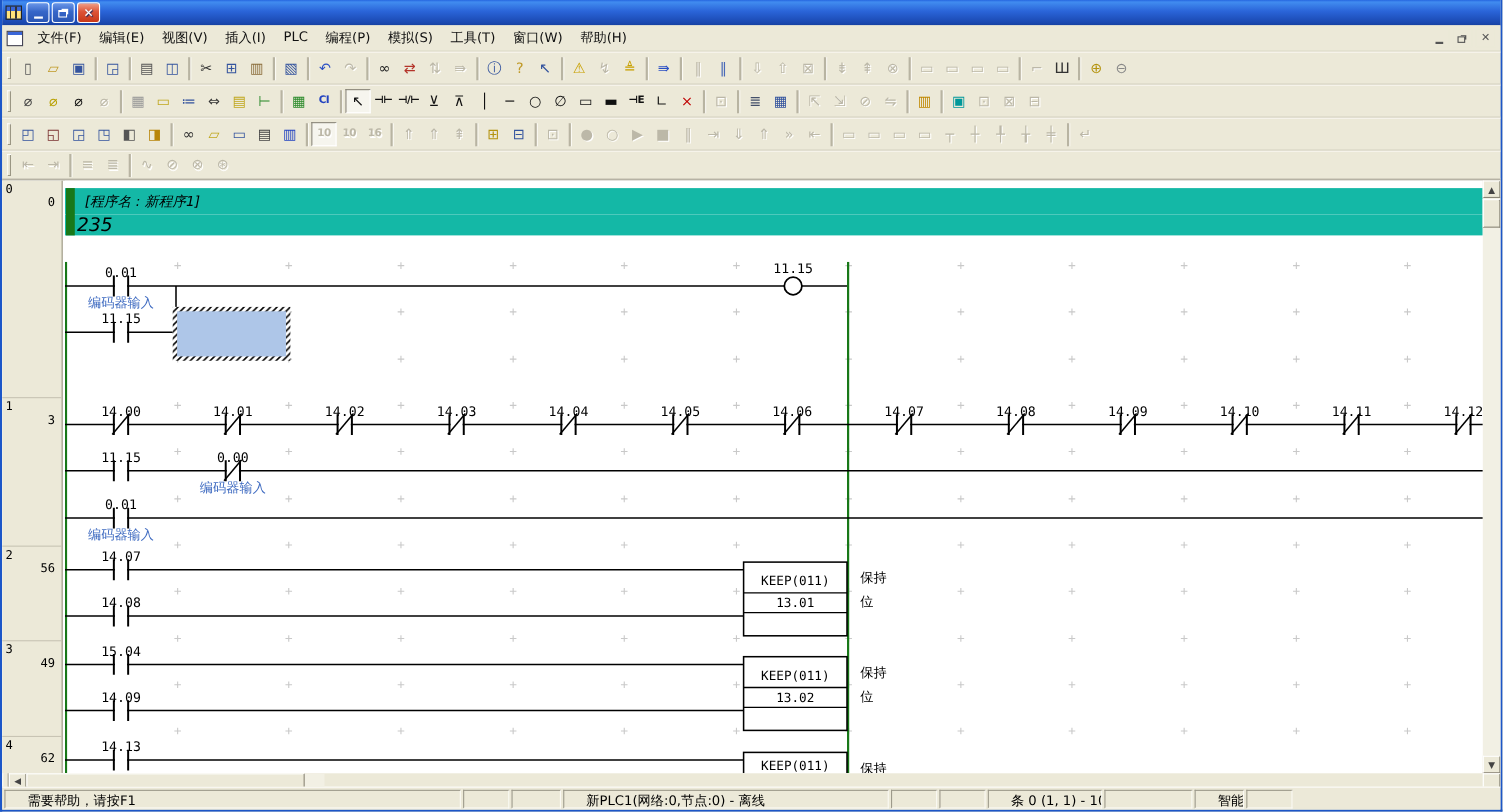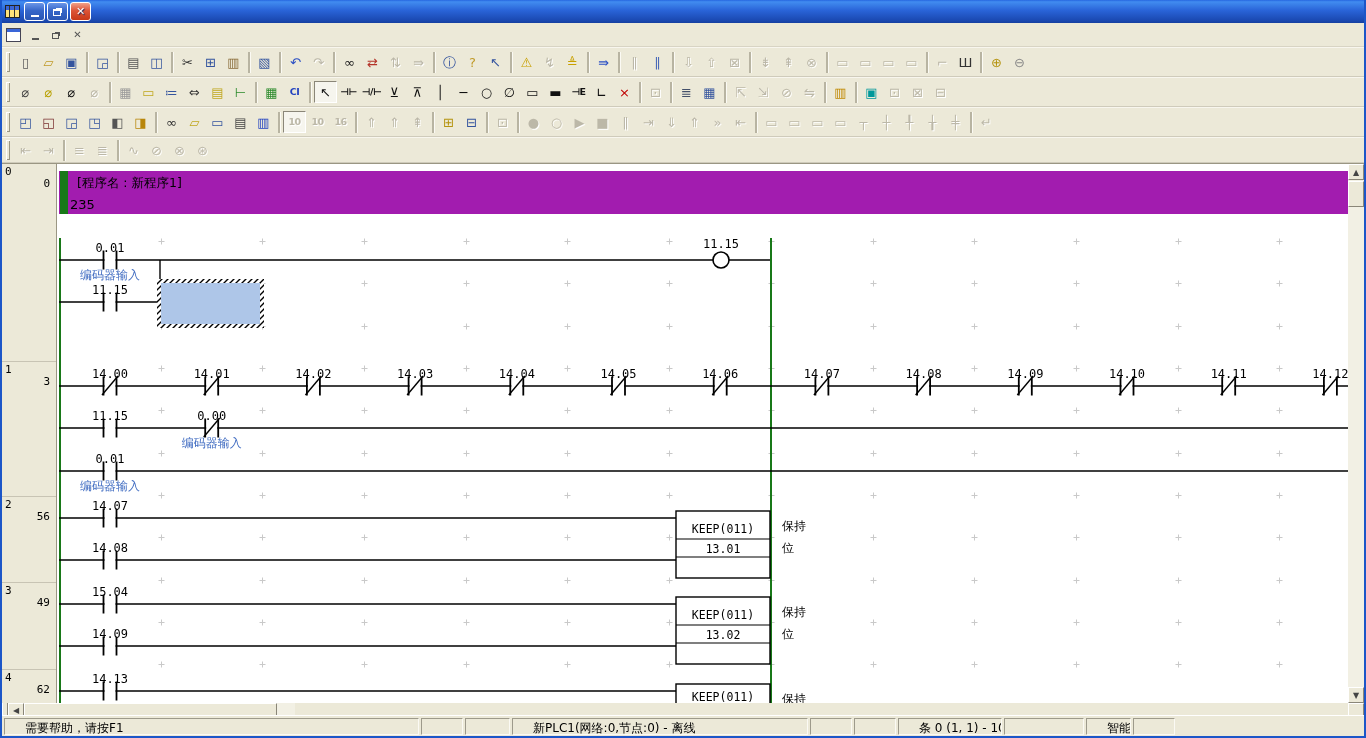--- a/index.html
+++ b/index.html
@@ -58,23 +58,23 @@
   .workspace { position:relative; flex:1; background:#fff; border-top:1px solid #9a9683; overflow:hidden; }
   .rung-margin { position:absolute; left:0; top:0; width:55px; height:539px; background:#ece9d8;
     border-right:1px solid #9a9683; }
   .rung-cell { position:relative; border-top:1px solid #c8c4b4;
     font-family:"DejaVu Sans Mono",monospace; font-size:11px; color:#000; }
   .rung-cell:first-child { border-top:none; }
   .rung-num { position:absolute; top:1px; left:3px; }
   .rung-step { position:absolute; top:13px; right:6px; }
   .ladderview { position:absolute; left:57px; top:0; width:1289px; height:539px; background:#fff; overflow:hidden; }
   .banner { position:absolute; left:0; top:7px; width:100%; }
-  .banner-row { background:#a21caf; color:#000; padding-left:18px; display:flex; align-items:center; }
+  .banner-row { background:#14b8a6; color:#000; padding-left:18px; display:flex; align-items:center;font-style:italic; }
   .banner-row-1,.banner-row-2 { height:24px; font-size:12.5px; }
-  .banner-row-3 { height:19px; font-size:13px; padding-left:11px; }
+  .banner-row-3 { height:19px; font-size:17px; padding-left:11px; }
   .banner-green { position:absolute; left:1px; top:0; bottom:0; width:8px; background:#187818; }
   .ladder-svg { position:absolute; left:0; top:74px; }
 
   svg text.addr { font-family:"DejaVu Sans Mono",monospace; font-size:12px; fill:#000; text-anchor:middle; }
   svg text.cjk  { font-family:"DejaVu Sans",sans-serif; font-size:12px; fill:#3f6bc1; text-anchor:middle; }
   svg text.blkt { font-family:"DejaVu Sans Mono",monospace; font-size:11.5px; fill:#000; text-anchor:middle; }
   svg text.blbl { font-family:"DejaVu Sans",sans-serif; font-size:12px; fill:#000; }
 
   
   .vscroll { position:absolute; right:0; top:0; width:16px; height:539px; background:#f2f0e4; }
@@ -116,20 +116,32 @@
           <span class="glyph-restore"></span>
         </span>
       <span class="win-btn close">
           <span>✕</span>
         </span>
     </span>
   </div>
 
   <div class="menubar">
     <span class="doc-icon"></span>
+    <span class="menu-items">
+        <span class="menu-item">文件(F)</span>
+        <span class="menu-item">编辑(E)</span>
+        <span class="menu-item">视图(V)</span>
+        <span class="menu-item">插入(I)</span>
+        <span class="menu-item">PLC</span>
+        <span class="menu-item">编程(P)</span>
+        <span class="menu-item">模拟(S)</span>
+        <span class="menu-item">工具(T)</span>
+        <span class="menu-item">窗口(W)</span>
+        <span class="menu-item">帮助(H)</span>
+      </span>
     <span class="child-btns">
       <span class="child-btn">
           <span class="glyph-min2"></span>
         </span>
       <span class="child-btn">
           <span class="glyph-restore2"></span>
         </span>
       <span class="child-btn">
           <span>✕</span>
         </span>

